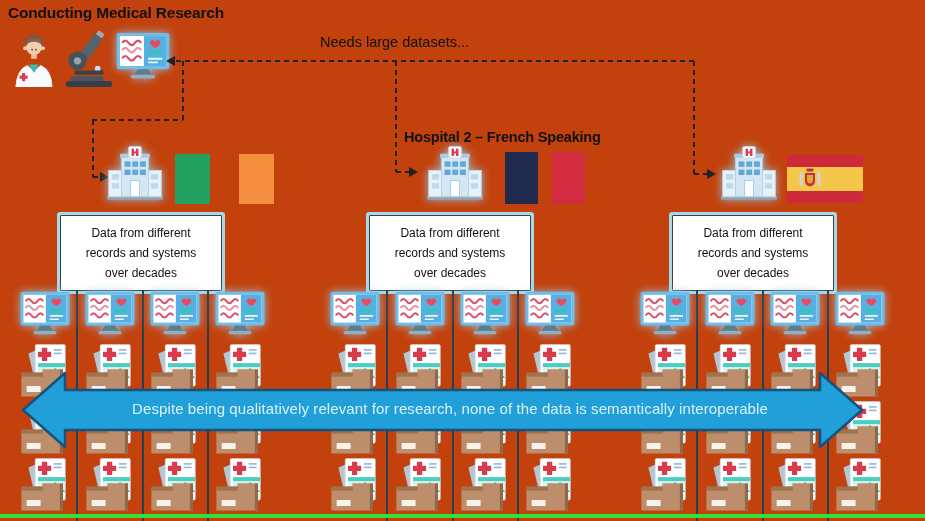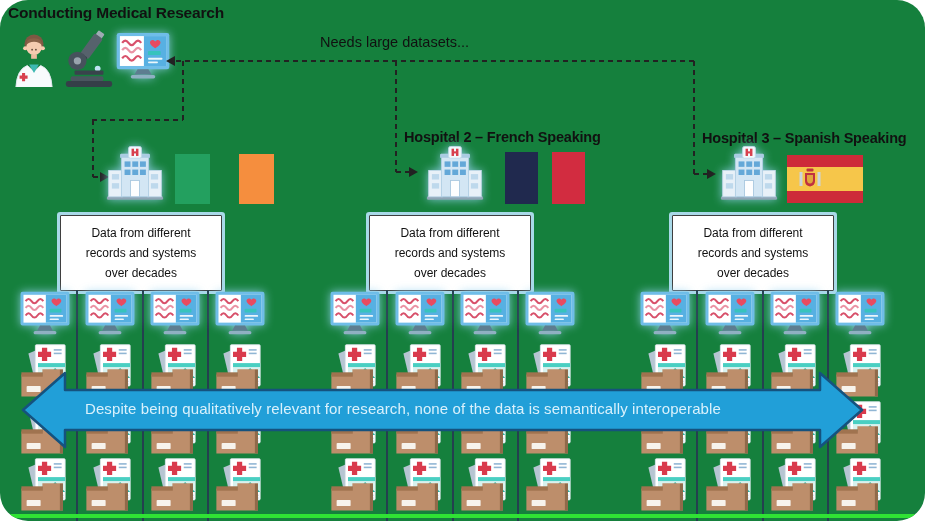--- a/index.html
+++ b/index.html
@@ -1,38 +1,38 @@
 <!DOCTYPE html>
 <html><head>
 <meta charset="utf-8">
 <style>
   html,body{margin:0;padding:0;background:#fff;}
-  #canvas{position:relative;width:925px;height:521px;overflow:hidden;background:#15803d;
-          font-family:"Liberation Sans",sans-serif;color:#111;border-radius:28px;}
+  #canvas{position:relative;width:925px;height:521px;overflow:hidden;background:#c2410c;
+          font-family:"Liberation Sans",sans-serif;color:#111;}
   .abs{position:absolute;}
   
   .title{font-size:15.5px;font-weight:700;letter-spacing:-.2px;}
   .note{font-size:14.5px;font-weight:400;}
   .hosp-label{font-size:14.5px;font-weight:700;letter-spacing:-.2px;white-space:nowrap;}
   .databox{width:152px;padding:7px 4px;text-align:center;font-size:12px;line-height:20px;
            background:#fff;border:1px solid #3f3f3f;box-shadow:0 0 0 3px #a9d9e8;border-radius:1px;}
   
   .dash-h{height:2px;background:repeating-linear-gradient(90deg,#222 0 5px,transparent 5px 9px);}
   .dash-v{width:2px;background:repeating-linear-gradient(180deg,#222 0 5px,transparent 5px 9px);}
   .tri-l{width:0;height:0;border-top:5px solid transparent;border-bottom:5px solid transparent;border-right:9px solid #222;}
   .tri-r{width:0;height:0;border-top:5px solid transparent;border-bottom:5px solid transparent;border-left:9px solid #222;}
   
   .grid-group{top:290px;height:231px;display:flex;z-index:1;}
   .grid-col{flex:1;display:flex;flex-direction:column;align-items:center;row-gap:3px;padding-top:1px;}
   .grid-col + .grid-col{border-left:2px solid #24404f;}
   .grid-col svg{display:block;flex:0 0 auto;}
   .glow{filter:drop-shadow(0 0 5px rgba(150,210,240,.85));}
   
   #banner-svg{z-index:3;}
-  #banner-text{z-index:4;font-size:15px;color:#d9f1fc;letter-spacing:.1px;}
+  #banner-text{z-index:4;font-size:15px;color:#d9f1fc;text-align:center;letter-spacing:.1px;}
   #green-line{z-index:2;}
   .flag{display:block;}
 </style>
 </head>
 <body>
 
 <div id="canvas">
 
   <div class="abs title" style="left:8px;top:4px;">Conducting Medical Research</div>
 
@@ -89,21 +89,20 @@
   <div class="abs dash-h" style="left:93px;top:176px;width:8px;"></div>
   <div class="abs tri-r" style="left:100px;top:172px;"></div>
   <div class="abs dash-v" style="left:395px;top:61px;height:111px;"></div>
   <div class="abs dash-h" style="left:396px;top:171px;width:14px;"></div>
   <div class="abs tri-r" style="left:409px;top:167px;"></div>
   <div class="abs dash-v" style="left:693px;top:61px;height:113px;"></div>
   <div class="abs dash-h" style="left:694px;top:173px;width:13px;"></div>
   <div class="abs tri-r" style="left:707px;top:169px;"></div>
 
   <div class="abs hosp-label" style="left:404px;top:129px;">Hospital 2 – French Speaking</div>
-  <div class="abs hosp-label" style="left:702px;top:130px;">Hospital 3 – Spanish Speaking</div>
 
   <div class="abs" style="left:106px;top:146px;">
   <svg class="glow" width="58" viewBox="0 0 64 60" xmlns="http://www.w3.org/2000/svg">
     <rect x="1" y="55.5" width="62" height="3.8" rx="1.5" fill="#8fa6b6"></rect>
     <rect x="3" y="27" width="15" height="29" fill="#e8f1f8" stroke="#c2d9ea"></rect>
     <rect x="46" y="27" width="15" height="29" fill="#e8f1f8" stroke="#c2d9ea"></rect>
     <rect x="6.5" y="31" width="8" height="6" fill="#bed9ec"></rect>
     <rect x="6.5" y="41" width="8" height="6" fill="#bed9ec"></rect>
     <rect x="49.5" y="31" width="8" height="6" fill="#bed9ec"></rect>
     <rect x="49.5" y="41" width="8" height="6" fill="#bed9ec"></rect>

